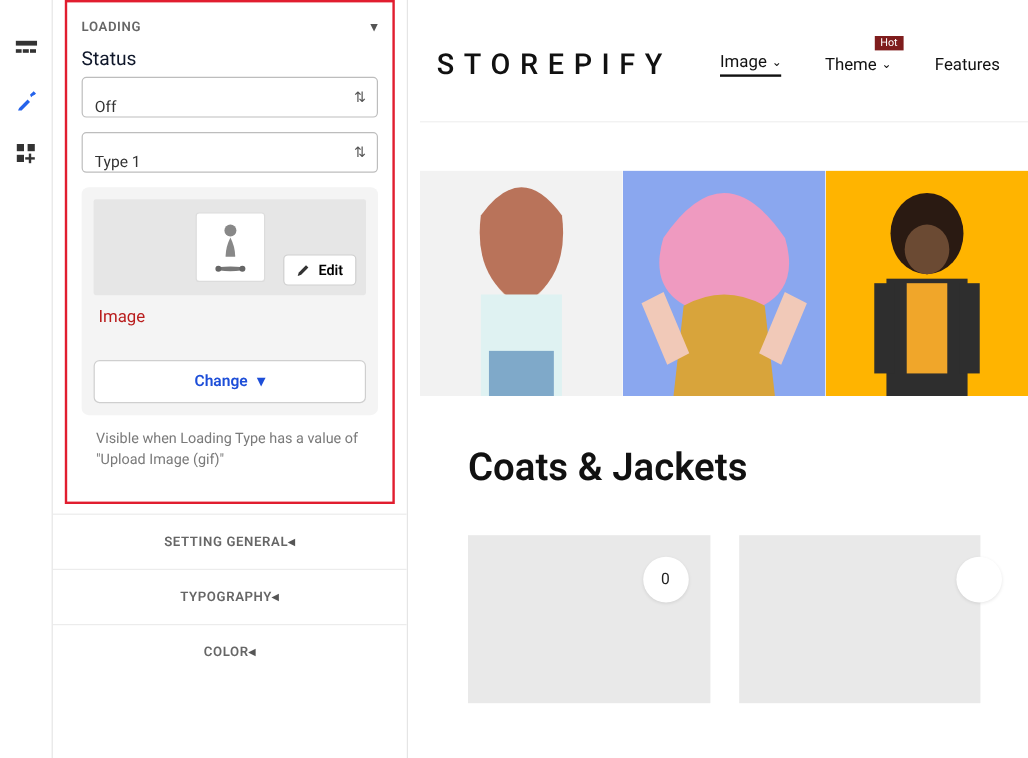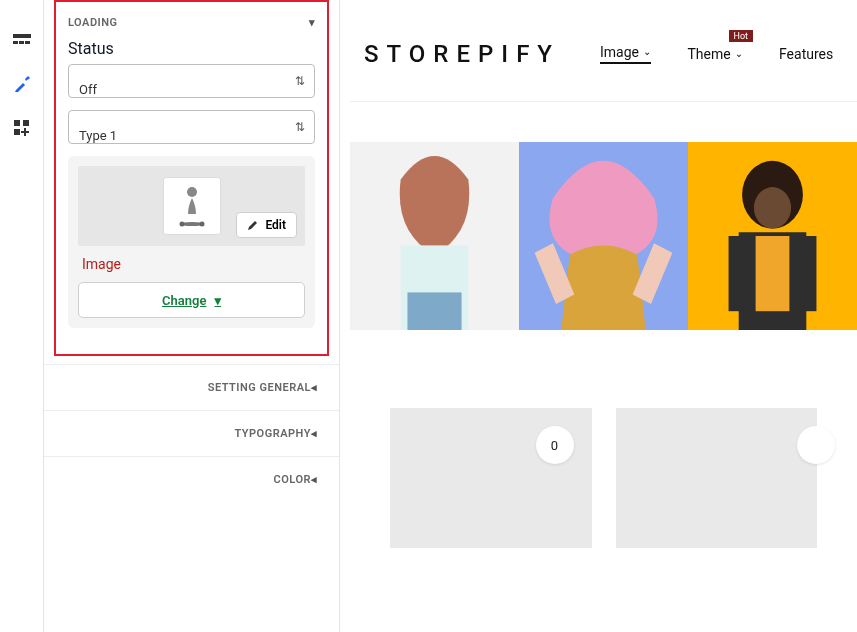--- a/index.html
+++ b/index.html
@@ -17,23 +17,23 @@
   .field { padding: 0 12px 12px 12px; }
   .field-label { font-size: 16px; color: #0f172a; margin-bottom: 6px; }
   .select { position: relative; }
   .select select { width: 100%; height: 34px; border: 1px solid #bdbdbd; border-radius: 4px; background: #fff; padding: 16px 28px 0 10px; font-size: 13px; color: #333; appearance: none; -webkit-appearance: none; cursor:pointer; }
   .select .chev { position:absolute; right:10px; top:50%; transform:translateY(-50%); color:#555; pointer-events:none; font-size:12px; }
   .upload-card { background: #f4f4f4; border-radius: 6px; padding: 10px; }
   .upload-preview { background: #e6e6e6; height: 80px; position: relative; border-radius: 2px; display:flex; align-items:center; justify-content:center; }
   .gif-thumb { width: 58px; height: 58px; background:#fff; border:1px solid #dcdcdc; border-radius:3px; display:flex; align-items:center; justify-content:center; }
   .edit-pop { position:absolute; right:8px; bottom:8px; background:#fff; border:1px solid #cfcfcf; border-radius:4px; padding:5px 10px; font-size:12px; font-weight:600; display:flex; align-items:center; gap:6px; cursor:pointer; }
   .img-label { font-size:14px; color:#b91c1c; padding: 10px 2px 6px 4px; }
-  .change-btn { width:100%; height:36px; background:#fff; border:1px solid #cfcfcf; border-radius:5px; font-size:13px; font-weight:600; color:#15803d; display:flex; align-items:center; justify-content:center; gap:8px; cursor:pointer; margin-top:4px;text-decoration:underline; }
+  .change-btn { width:100%; height:36px; background:#fff; border:1px solid #cfcfcf; border-radius:5px; font-size:13px; font-weight:600; color:#1d4ed8; display:flex; align-items:center; justify-content:center; gap:8px; cursor:pointer; margin-top:22px; }
   .help-text { font-size:12px; line-height:1.5; color:#7a7a7a; padding: 10px 12px 0 12px; }
-  .accordion-row { border-top:1px solid #ececec; font-size:11px; font-weight:600; letter-spacing:.5px; color:#666; padding:16px 22px; display:flex; justify-content:flex-end; align-items:center; cursor:pointer; }
+  .accordion-row { border-top:1px solid #ececec; font-size:11px; font-weight:600; letter-spacing:.5px; color:#666; padding:16px 22px; display:flex; justify-content:center; align-items:center; cursor:pointer; }
   .accordion-row .tri { color:#555; }
   .preview { flex:1; background:#fff; height:100%; overflow:hidden; display:flex; flex-direction:column; padding-left:10px; }
   .site-header { height:96px; background:#fff; display:flex; align-items:center; padding:0 24px 0 14px; border-bottom:1px solid #efefef; gap:40px; margin-top:6px; }
   .logo { font-size:24px; letter-spacing:8px; font-weight:500; color:#111; }
   .nav { margin-left:auto; display:flex; gap:36px; align-items:center; font-size:14px; color:#111; }
   .nav-item { display:flex; align-items:center; gap:4px; cursor:pointer; }
   .nav-item.underline { border-bottom:2px solid #111; padding-bottom:2px; }
   .hot { position:absolute; top:-16px; right:-10px; background:#7f1d1d; color:#fff; font-size:9px; padding:1px 5px; }
   .hero { display:flex; height:188px; margin-top:40px; }
   .hero .slot { flex:1; position:relative; overflow:hidden; }
@@ -118,20 +118,21 @@
               </svg>
             <span>Edit</span>
           </div>
         </div>
         <div class="img-label">Image</div>
         <button class="change-btn">
           <span>Change</span>
           <span>▾</span>
         </button>
       </div>
+      <div class="help-text">Visible when Loading Type has a value of "Upload Image (gif)"</div>
     </div>
   </div>
 
   <div class="accordion-row">
     <span>SETTING GENERAL</span>
     <span class="tri">◂</span>
   </div>
   <div class="accordion-row">
     <span>TYPOGRAPHY</span>
     <span class="tri">◂</span>
@@ -189,20 +190,21 @@
           <circle cx="50" cy="35" r="11" fill="#6b4a33"></circle>
           <rect x="30" y="48" width="40" height="52" fill="#2e2e2e"></rect>
           <rect x="40" y="50" width="20" height="40" fill="#f0a62a"></rect>
           <rect x="24" y="50" width="10" height="40" fill="#2e2e2e"></rect>
           <rect x="66" y="50" width="10" height="40" fill="#2e2e2e"></rect>
         </svg>
     </div>
   </div>
 
   <div class="content">
+    <div class="heading">Coats &amp; Jackets</div>
     <div class="product-grid">
       <div class="product">
         <div class="badge-circle">0</div>
       </div>
       <div class="product">
         <div class="badge-circle" style="right:-18px;"></div>
       </div>
     </div>
   </div>
 </div>

